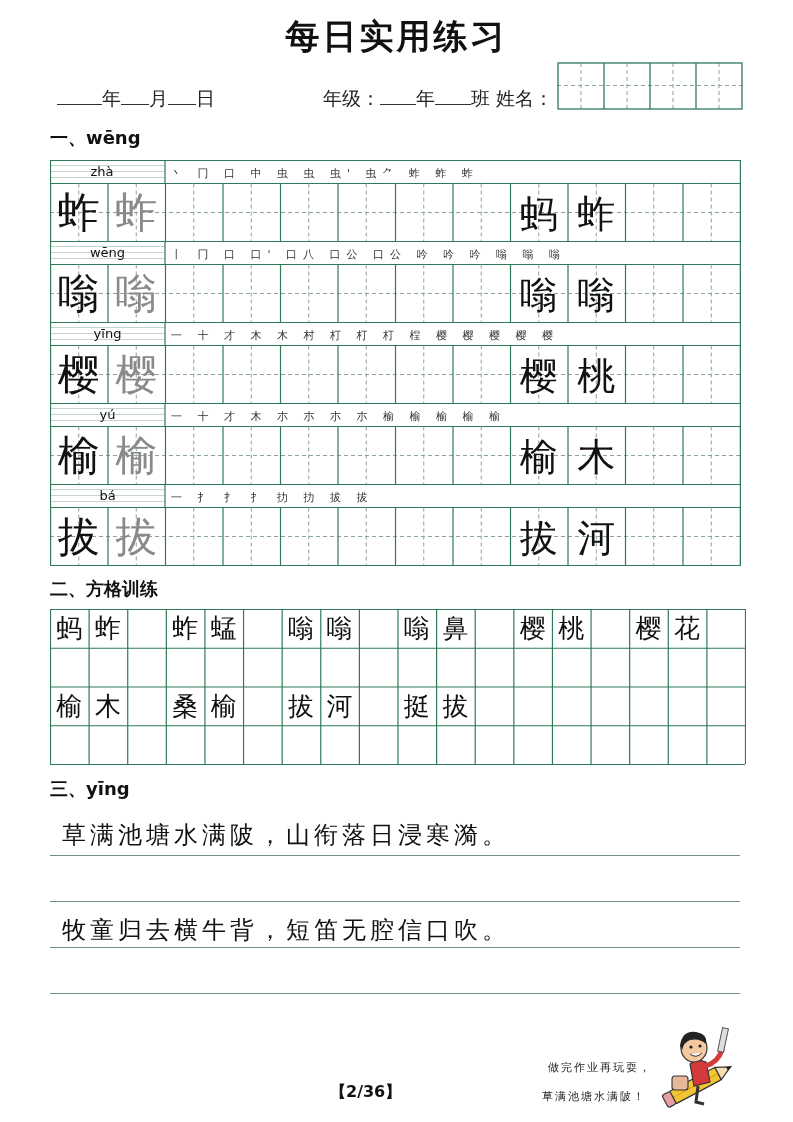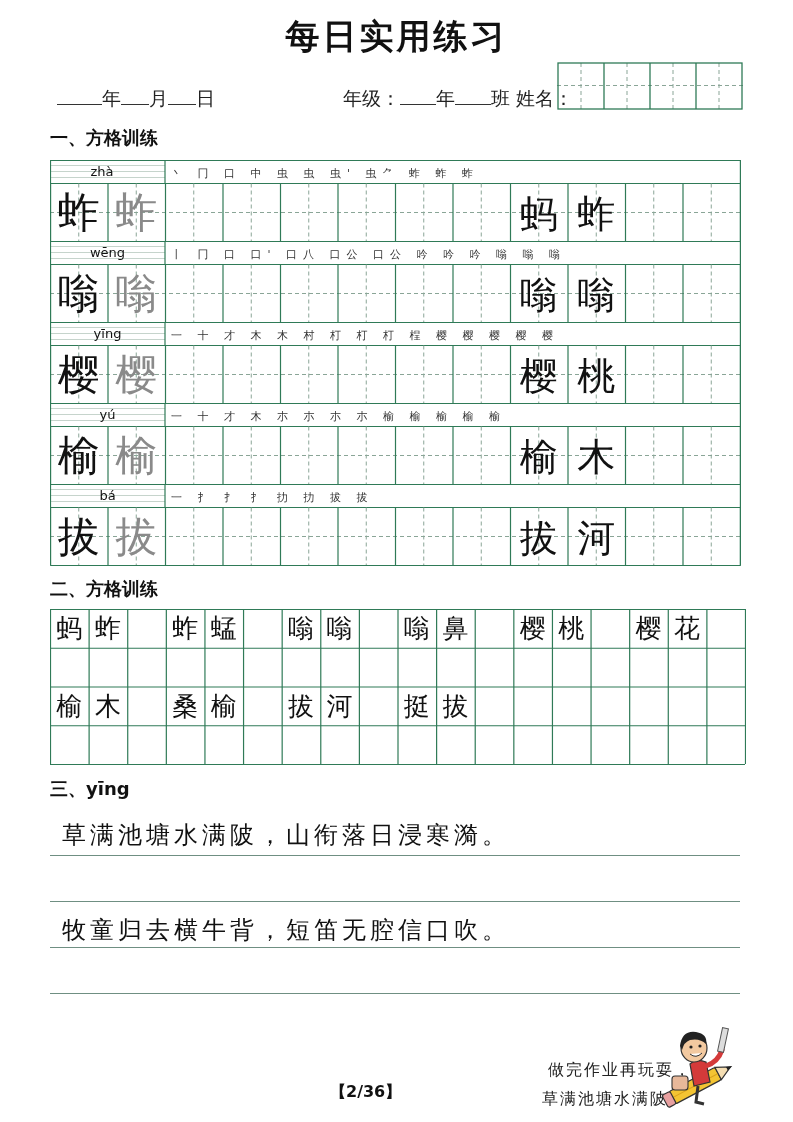--- a/index.html
+++ b/index.html
@@ -12,50 +12,50 @@
     .sec { left:50px; font-size:18px; font-weight:bold; color:#111; }
     .g { stroke:#2f7a57; }
     .gd { stroke:#8aa597; stroke-dasharray:4 3; }
     .gl { stroke:#b7c9bf; }
     .ch { position:absolute; text-align:center; font-family:"DejaVu Serif", "Liberation Serif", serif; }
     .pin { position:absolute; font-size:13px; text-align:center; color:#111; }
     .strokes { position:absolute; font-size:11px; color:#333; letter-spacing:6px; white-space:nowrap; font-family:"DejaVu Serif", serif; }
     .poem { left:62px; font-size:24px; font-family:"DejaVu Serif", "Liberation Serif", serif; letter-spacing:4px; color:#111; }
     .hline { left:50px; width:690px; height:0; border-top:1px solid #6f8f82; }
     #page { left:330px; top:1082px; font-size:16px; font-weight:bold; }
-    .motto { font-size:16px; font-family:Liberation Sans, sans-serif; color:#222; letter-spacing:2px; }
+    .motto { font-size:11px; font-family:Liberation Sans, sans-serif; color:#222; letter-spacing:2px; }
   </style>
 </head>
 <body>
 
 <div id="title" class="abs">每日实用练习</div>
 
 <div class="abs hdr" style="left:57px;">
   <span class="blank" style="width:45px"></span><span>年</span><span class="blank" style="width:28px"></span><span>月</span><span class="blank" style="width:28px"></span><span>日</span>
 </div>
-<div class="abs hdr" style="left:323px;margin-left:20px;">
+<div class="abs hdr" style="left:323px;">
   <span>年级：</span><span class="blank" style="width:36px"></span><span>年</span><span class="blank" style="width:36px"></span><span>班</span>
   <span>姓名：</span>
 </div>
 
 <svg class="abs" style="left:557px;top:62px" width="188" height="49">
   <g>
     <line class="gd" x1="0" y1="23.5" x2="186" y2="23.5"></line>
     <line class="gd" x1="24" y1="1" x2="24" y2="47"></line>
     <line class="gd" x1="70" y1="1" x2="70" y2="47"></line>
     <line class="gd" x1="116" y1="1" x2="116" y2="47"></line>
     <line class="gd" x1="162" y1="1" x2="162" y2="47"></line>
     <rect class="g" x="1" y="1" width="184" height="46" fill="none" stroke-width="1.3"></rect>
     <line class="g" x1="47" y1="1" x2="47" y2="47" stroke-width="1.3"></line>
     <line class="g" x1="93" y1="1" x2="93" y2="47" stroke-width="1.3"></line>
     <line class="g" x1="139" y1="1" x2="139" y2="47" stroke-width="1.3"></line>
   </g>
 </svg>
 
-<div class="abs sec" style="top:126px">一、方格训练</div>
+<div class="abs sec" style="top:126px">一、wēng</div>
 
 <div class="abs" id="practice" style="left:50px;top:160px;width:691px;height:406px">
   <svg class="abs" style="left:0;top:0" width="691" height="406">
     <g id="pgrid">
         <line x1="1" y1="5.5" x2="115" y2="5.5" class="gl" stroke-width="0.8"></line>
         <line x1="1" y1="11.5" x2="115" y2="11.5" class="gl" stroke-width="0.8"></line>
         <line x1="1" y1="17.5" x2="115" y2="17.5" class="gl" stroke-width="0.8"></line>
         <line x1="0.5" y1="0.5" x2="690.5" y2="0.5" class="g" stroke-width="1.2"></line>
         <line x1="115" y1="0.5" x2="115" y2="23.5" class="g" stroke-width="1.2"></line>
         <line x1="0.5" y1="23.5" x2="690.5" y2="23.5" class="g" stroke-width="1.2"></line>

